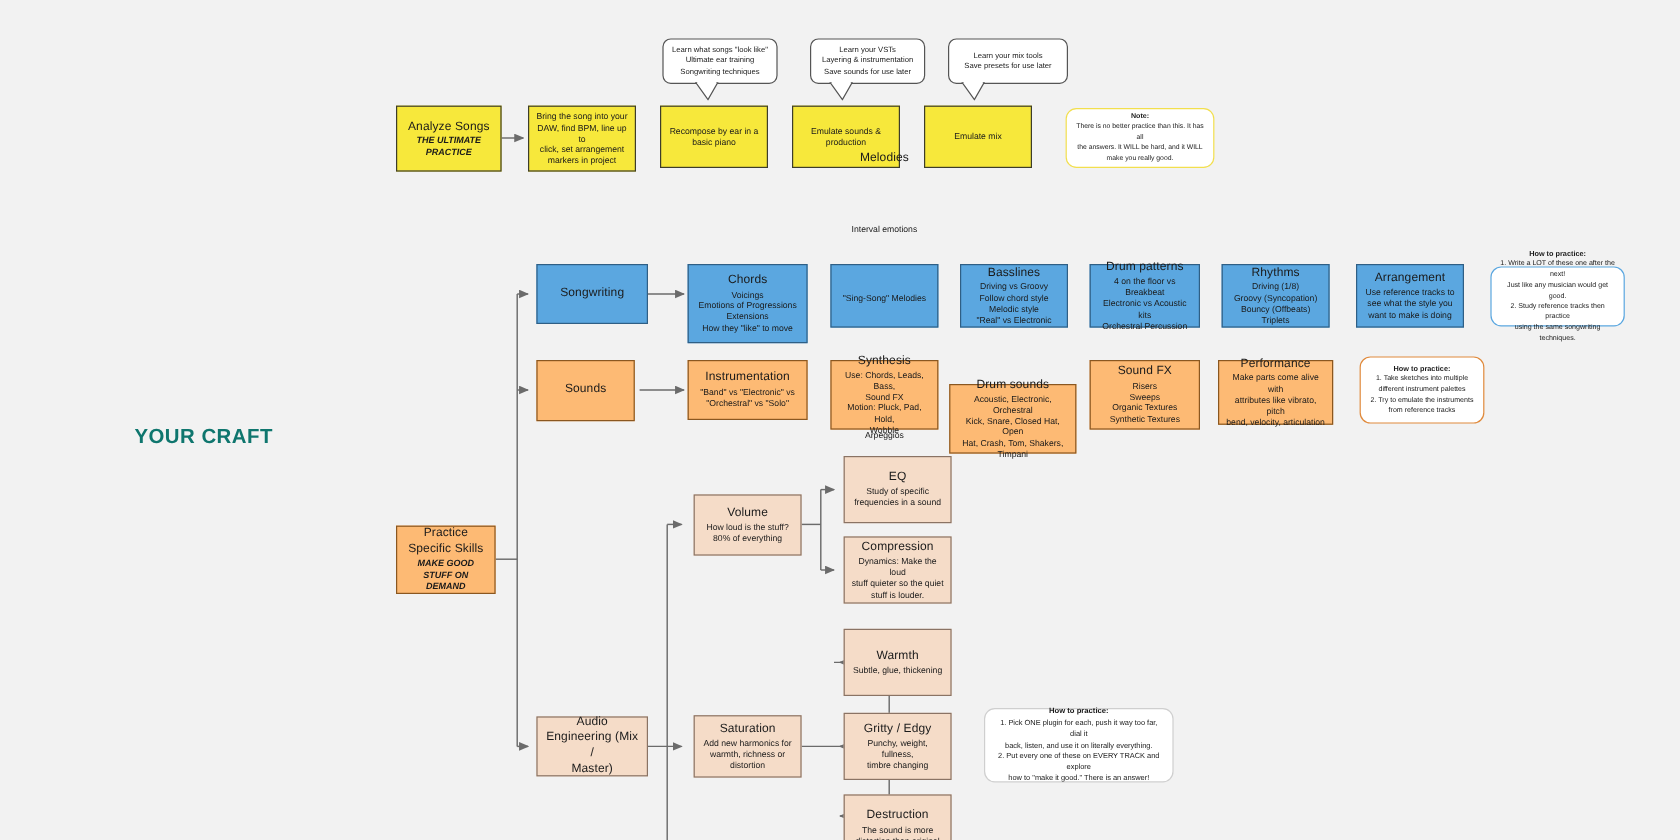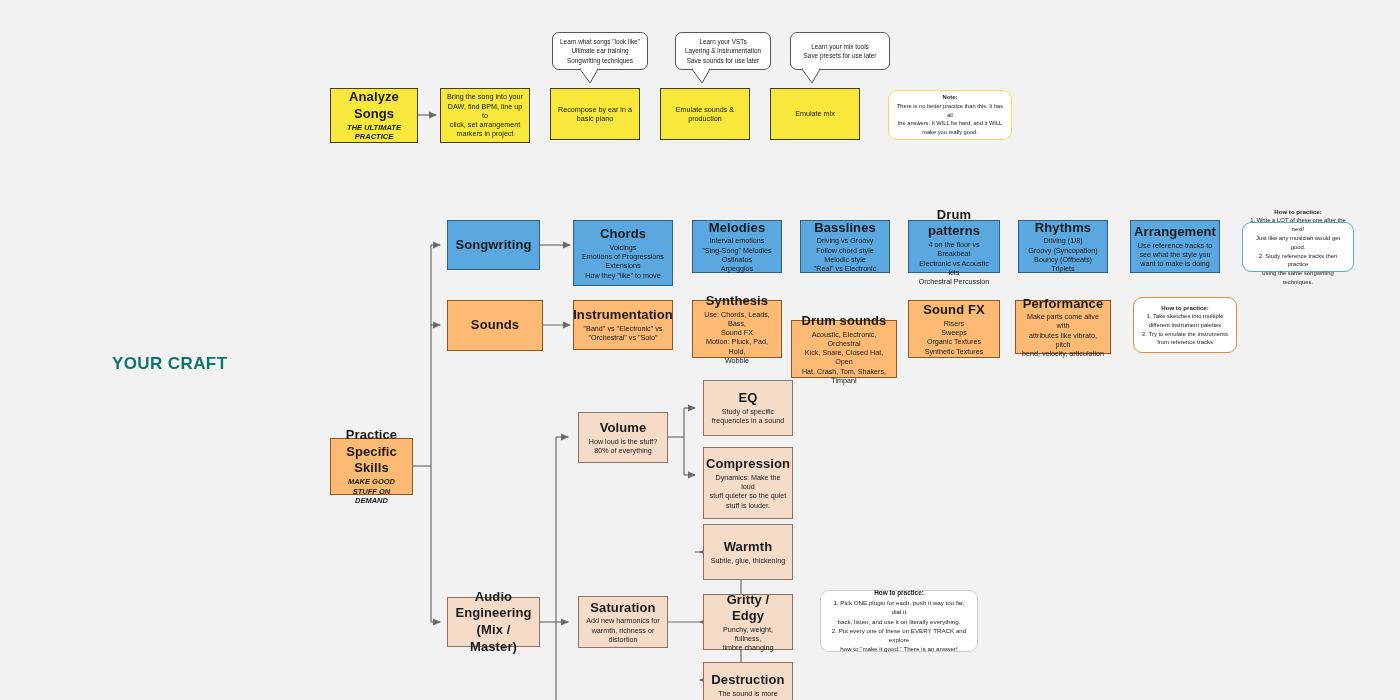--- a/index.html
+++ b/index.html
@@ -36,22 +36,22 @@
     border: 1px solid #4a4a4a;
     display: flex;
     flex-direction: column;
     align-items: center;
     justify-content: center;
     text-align: center;
     padding: 3px 5px;
     line-height: 1.28;
   }
   .node .ttl {
-    font-weight: bold;
-    font-size: 13px;
+    font-weight: normal;
+    font-size: 10px;
     letter-spacing: 0.1px;
   }
   .node .ttl-em {
     font-weight: bold;
     font-style: italic;
     font-size: 7.5px;
   }
   .node .ln {
     font-size: 7.2px;
   }
@@ -228,37 +228,37 @@
   <div class="node orange" style="left:330px; top:438px; width:83px; height:57px;">
     <div class="ttl">Practice Specific Skills</div>
     <div class="ttl-em">MAKE GOOD STUFF ON</div>
     <div class="ttl-em">DEMAND</div>
   </div>
 
   <div class="node blue" style="left:447px; top:220px; width:93px; height:50px;">
     <div class="ttl">Songwriting</div>
   </div>
 
-  <div class="node orange" style="left:447px; top:300px; width:96px; height:51px;">
+  <div class="node orange" style="left:447px; top:300px; width:82px; height:51px;">
     <div class="ttl">Sounds</div>
   </div>
 
   <div class="node peach" style="left:447px; top:597px; width:93px; height:50px;">
     <div class="ttl">Audio Engineering (Mix /</div>
     <div class="ttl">Master)</div>
   </div>
 
   <div class="node blue" style="left:573px; top:220px; width:100px; height:66px;">
     <div class="ttl">Chords</div>
     <div class="ln">Voicings</div>
     <div class="ln">Emotions of Progressions</div>
     <div class="ln">Extensions</div>
     <div class="ln">How they "like" to move</div>
   </div>
-  <div class="node blue" style="left:692px; top:220px; width:90px; height:53px;">
+  <div class="node blue" style="left:692px; top:220px; width:90px; height:53px;gap:48px;">
     <div class="ttl">Melodies</div>
     <div class="ln">Interval emotions</div>
     <div class="ln">"Sing-Song" Melodies</div>
     <div class="ln">Ostinatos</div>
     <div class="ln">Arpeggios</div>
   </div>
   <div class="node blue" style="left:800px; top:220px; width:90px; height:53px;">
     <div class="ttl">Basslines</div>
     <div class="ln">Driving vs Groovy</div>
     <div class="ln">Follow chord style</div>
@@ -338,21 +338,21 @@
   <div class="node peach" style="left:578px; top:412px; width:90px; height:51px;">
     <div class="ttl">Volume</div>
     <div class="ln">How loud is the stuff?</div>
     <div class="ln">80% of everything</div>
   </div>
   <div class="node peach" style="left:703px; top:380px; width:90px; height:56px;">
     <div class="ttl">EQ</div>
     <div class="ln">Study of specific</div>
     <div class="ln">frequencies in a sound</div>
   </div>
-  <div class="node peach" style="left:703px; top:447px; width:90px; height:72px;">
+  <div class="node peach" style="left:703px; top:447px; width:90px; height:56px;">
     <div class="ttl">Compression</div>
     <div class="ln">Dynamics: Make the loud</div>
     <div class="ln">stuff quieter so the quiet</div>
     <div class="ln">stuff is louder.</div>
   </div>
 
   <div class="node peach" style="left:578px; top:596px; width:90px; height:52px;">
     <div class="ttl">Saturation</div>
     <div class="ln">Add new harmonics for</div>
     <div class="ln">warmth, richness or</div>

